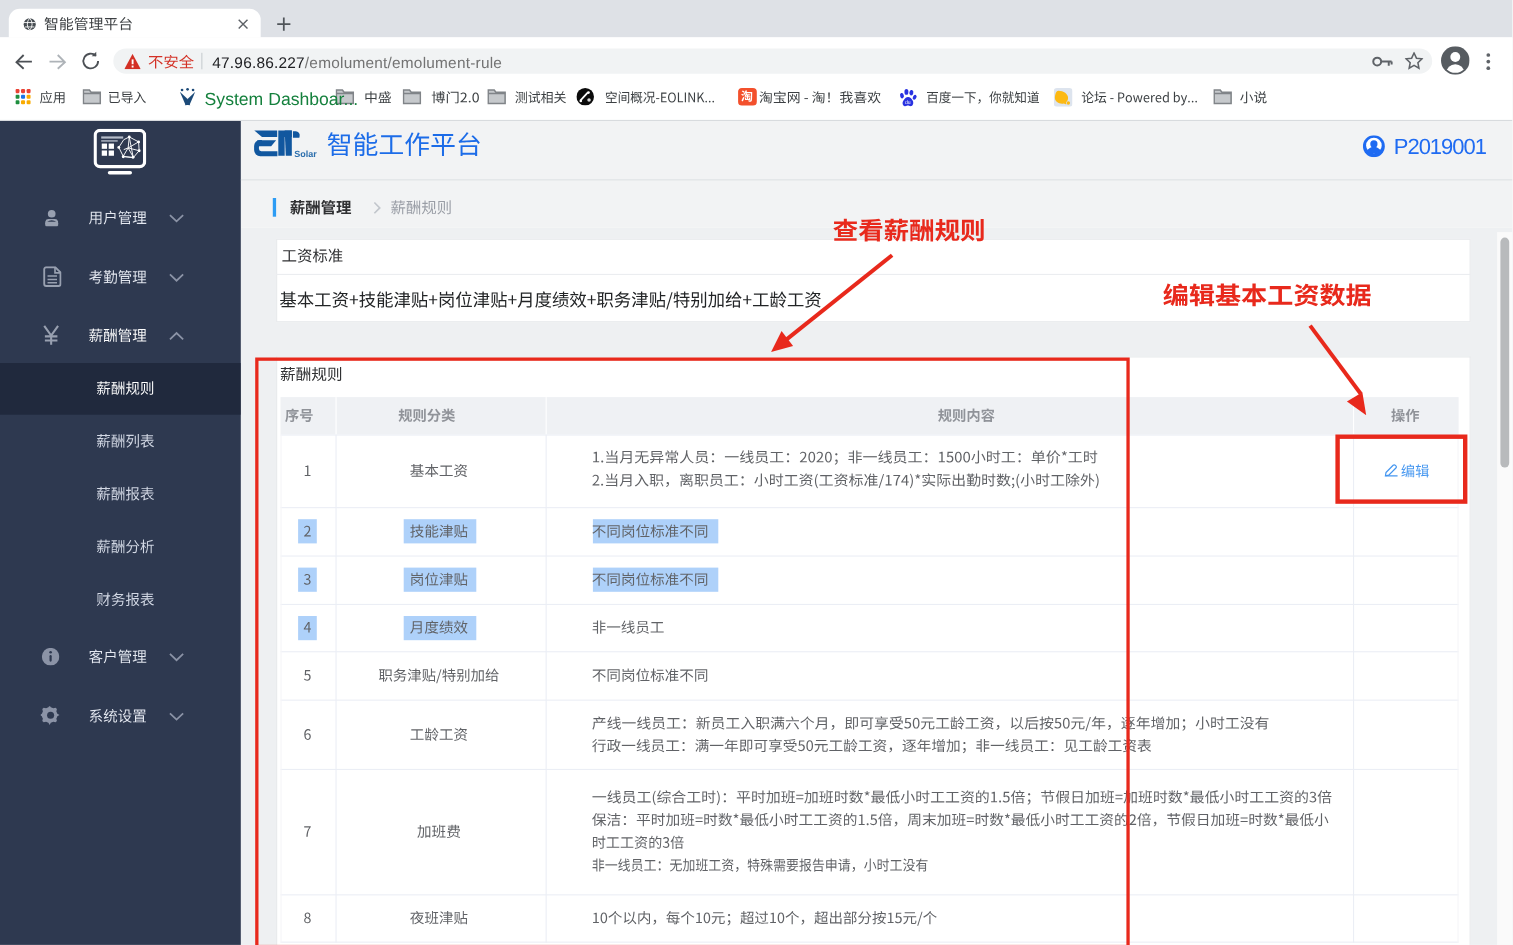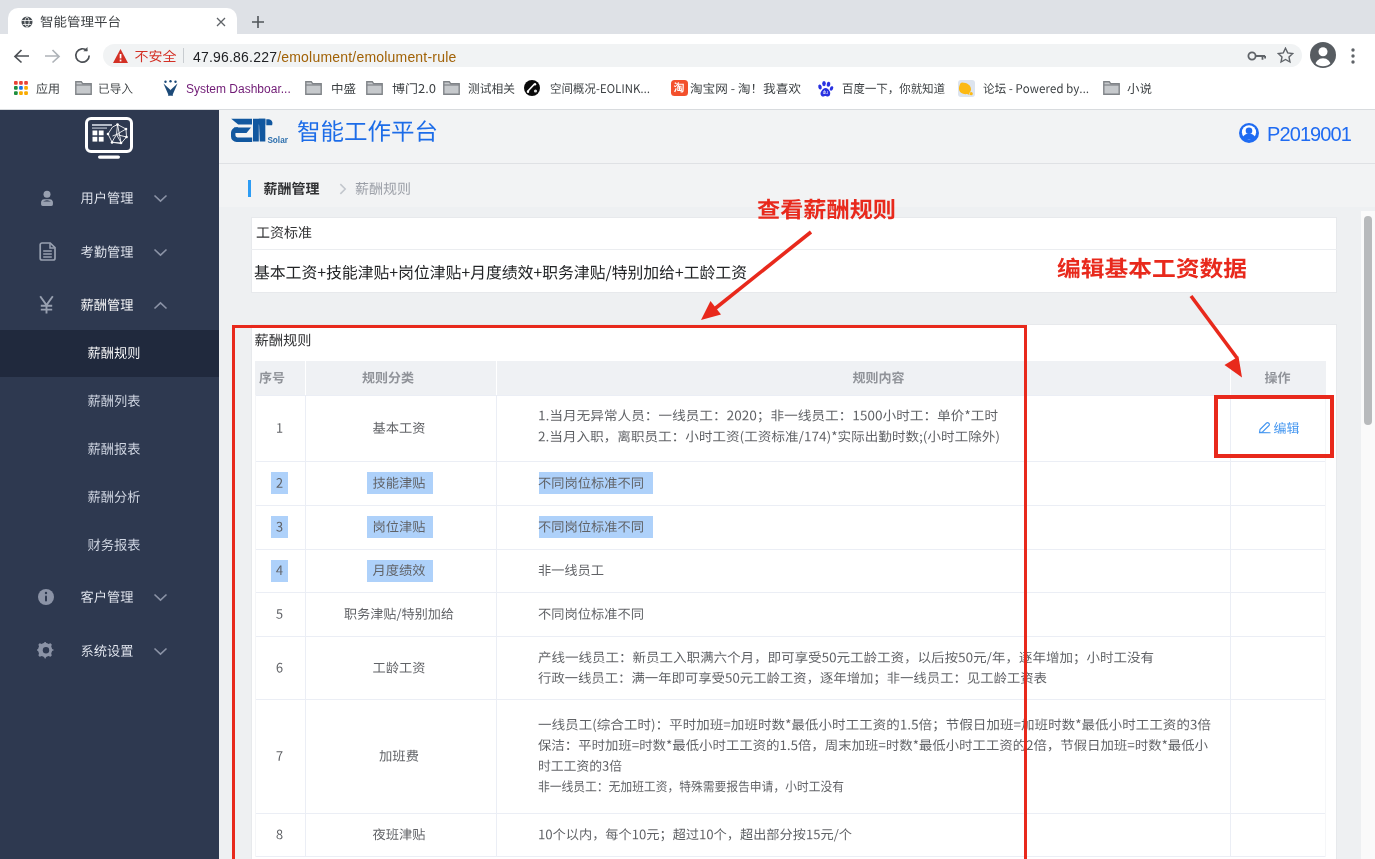--- a/index.html
+++ b/index.html
@@ -33,21 +33,21 @@
     <path d="M16.2 9.5a6.7 6.7 0 1 1-2-4.8" stroke="#4c5055" stroke-width="1.7" fill="none"></path>
     <path d="M14.5 1v4.2h-4.2z" fill="#4c5055"></path>
   </svg>
 <div class="a" style="left:103px;top:44px;width:1199px;height:23px;background:#f1f3f4;border-radius:12px"></div>
 <svg class="a" style="left:113px;top:49px" width="15" height="14" viewBox="0 0 15 14">
     <path d="M7.5 0L15 14H0z" fill="#d33025"></path>
     <rect x="6.7" y="5" width="1.7" height="4.4" fill="#fff"></rect>
     <rect x="6.7" y="10.6" width="1.7" height="1.8" fill="#fff"></rect>
   </svg>
 <div class="a" style="left:183px;top:48px;width:1px;height:15px;background:#c8ccd0"></div>
-<div class="a" style="left:193px;top:48.5px;font-size:14px;color:#202124;letter-spacing:0.2px">47.96.86.227<span style="color:#a16207">/emolument/emolument-rule</span></div>
+<div class="a" style="left:193px;top:48.5px;font-size:14px;color:#202124;letter-spacing:0.2px">47.96.86.227<span style="color:#737373">/emolument/emolument-rule</span></div>
 <svg class="a" style="left:1247px;top:49px" width="21" height="14" viewBox="0 0 21 14">
     <circle cx="5" cy="7" r="3.6" fill="none" stroke="#5f6368" stroke-width="1.8"></circle>
     <path d="M8.6 7h9.5M15.5 7v3.8M18.1 7v2.6" stroke="#5f6368" stroke-width="1.8"></path>
   </svg>
 <svg class="a" style="left:1277px;top:47px" width="17" height="17" viewBox="0 0 17 17">
     <path d="M8.5 1.2l2.2 4.7 5 .6-3.7 3.5.95 5-4.45-2.5-4.45 2.5.95-5L1.3 6.5l5-.6z" fill="none" stroke="#5f6368" stroke-width="1.4"></path>
   </svg>
 <svg class="a" style="left:1310px;top:42px" width="26" height="26" viewBox="0 0 26 26">
     <defs>
       <clipPath id="avc">
@@ -96,21 +96,21 @@
   </svg>
 <svg class="a" style="left:443px;top:81px" width="17" height="14" viewBox="0 0 17 14">
     <path d="M.8.8h5.5l1.5 2h8.4v10.4H.8z" fill="#c6c9cc" stroke="#808488" stroke-width="1.4"></path>
     <path d="M.8 4h15.4" stroke="#808488" stroke-width="1.2"></path>
   </svg>
 <svg class="a" style="left:1103px;top:81px" width="17" height="14" viewBox="0 0 17 14">
     <path d="M.8.8h5.5l1.5 2h8.4v10.4H.8z" fill="#c6c9cc" stroke="#808488" stroke-width="1.4"></path>
     <path d="M.8 4h15.4" stroke="#808488" stroke-width="1.2"></path>
   </svg>
 
-<div class="a" style="left:186px;top:81.5px;font-size:12px;color:#701a75">System Dashboar...</div>
+<div class="a" style="left:186px;top:81.5px;font-size:16px;color:#15803d">System Dashboar...</div>
 <svg class="a" style="left:163px;top:80px" width="15" height="16" viewBox="0 0 15 16">
     <g fill="#1c4a78">
       <path d="M0.5 3.5l7 6.5 2.5 6-4.5-1z"></path>
       <path d="M14.5 3.5l-7 6.5-2.5 6 4.5-1z"></path>
       <circle cx="2.5" cy="1.8" r="1.2"></circle>
       <circle cx="7.5" cy="1.2" r="1.2"></circle>
       <circle cx="12.5" cy="1.8" r="1.2"></circle>
     </g>
   </svg>
 <svg class="a" style="left:524px;top:80px" width="16" height="16" viewBox="0 0 16 16">

